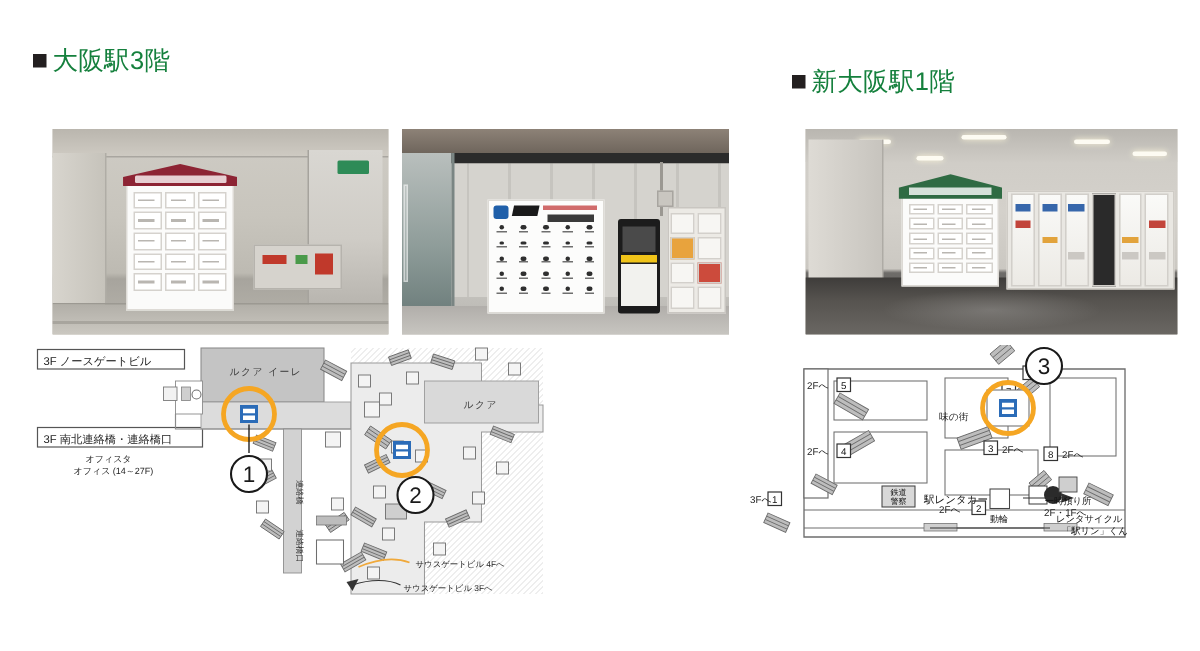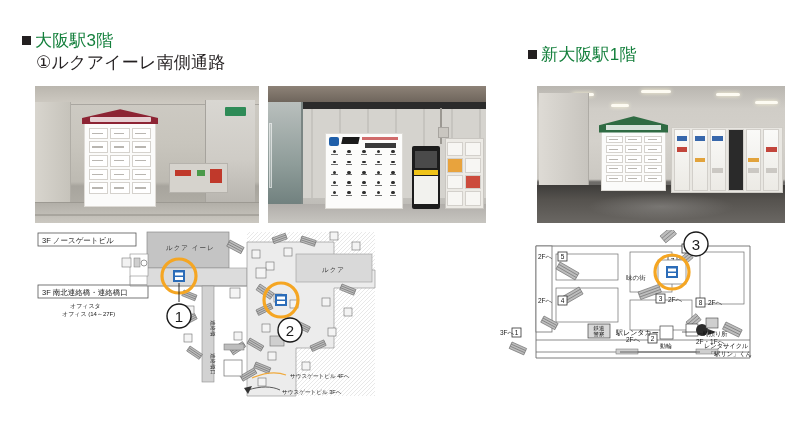--- a/index.html
+++ b/index.html
@@ -300,21 +300,20 @@
   .map { position: absolute; background: #ffffff; }
   .map svg { display: block; }
 </style>
 </head>
 <body>
 
 <div id="page">
 
   <div class="heading-block" style="left:22px; top:30px;">
     <div class="heading-line1"><span class="bullet-sq"></span><span>大阪駅3階</span></div>
-    <div class="heading-line2">①ルクアイーレ南側通路</div>
   </div>
 
 
   <div class="heading-block" style="left:528px; top:44px;text-align:right;">
     <div class="heading-line1"><span class="bullet-sq"></span><span>新大阪駅1階</span></div>
   </div>
 
   <div class="photo" style="left:35px; top:86px; width:224px; height:137px;">
     <div class="ph-inner">
       <div class="p1-wall"></div>
@@ -476,21 +475,21 @@
             <div class="lk-cell"></div>
         </div>
       </div>
       <div class="p3-sign">
         <div class="p3-sign-roof"></div>
         <div class="p3-sign-txt"></div>
       </div>
     </div>
   </div>
 
-  <div class="map" style="left:34px; top:228px; width:350px; height:172px;text-align:right;">
+  <div class="map" style="left:21px; top:228px; width:350px; height:172px;text-align:right;">
     <svg width="350" height="172" viewBox="0 0 350 172" xmlns="http://www.w3.org/2000/svg">
       <defs>
         <pattern id="hatchL" width="4" height="4" patternUnits="userSpaceOnUse">
           <rect width="4" height="4" fill="#ffffff"></rect>
           <path d="M0 4 L4 0" stroke="#d8d8d8" stroke-width="0.6"></path>
         </pattern>
       </defs>
 
       <g>
         <rect x="4" y="5" width="98" height="13" fill="#ffffff" stroke="#555" stroke-width="0.8"></rect>

